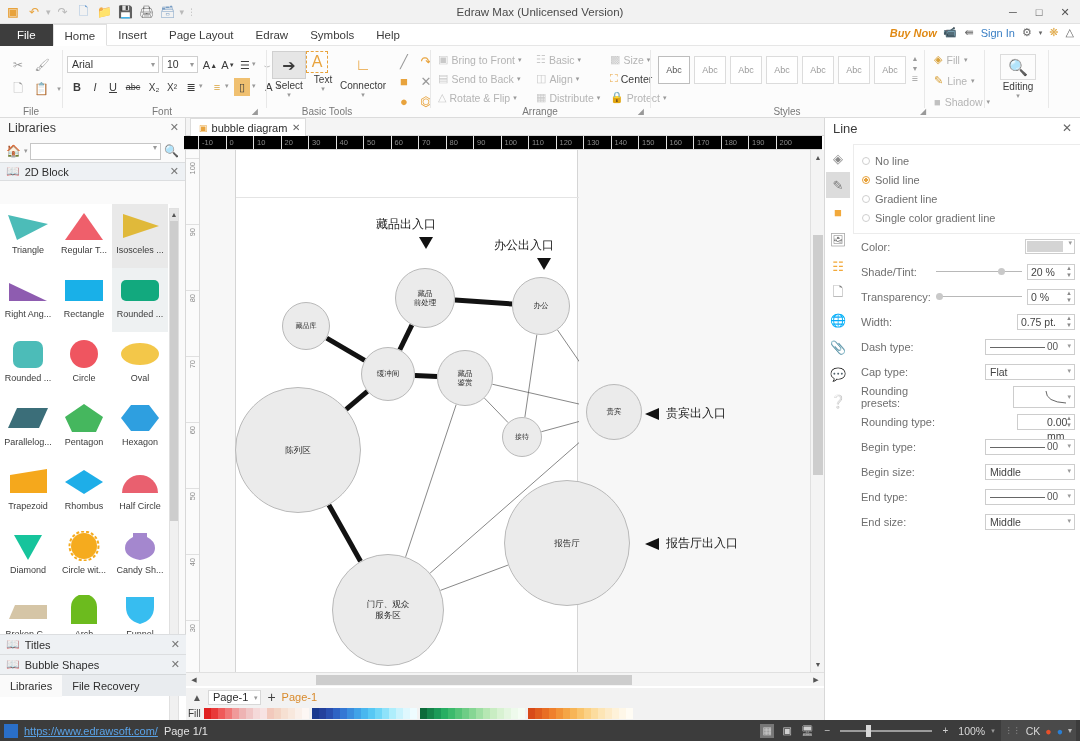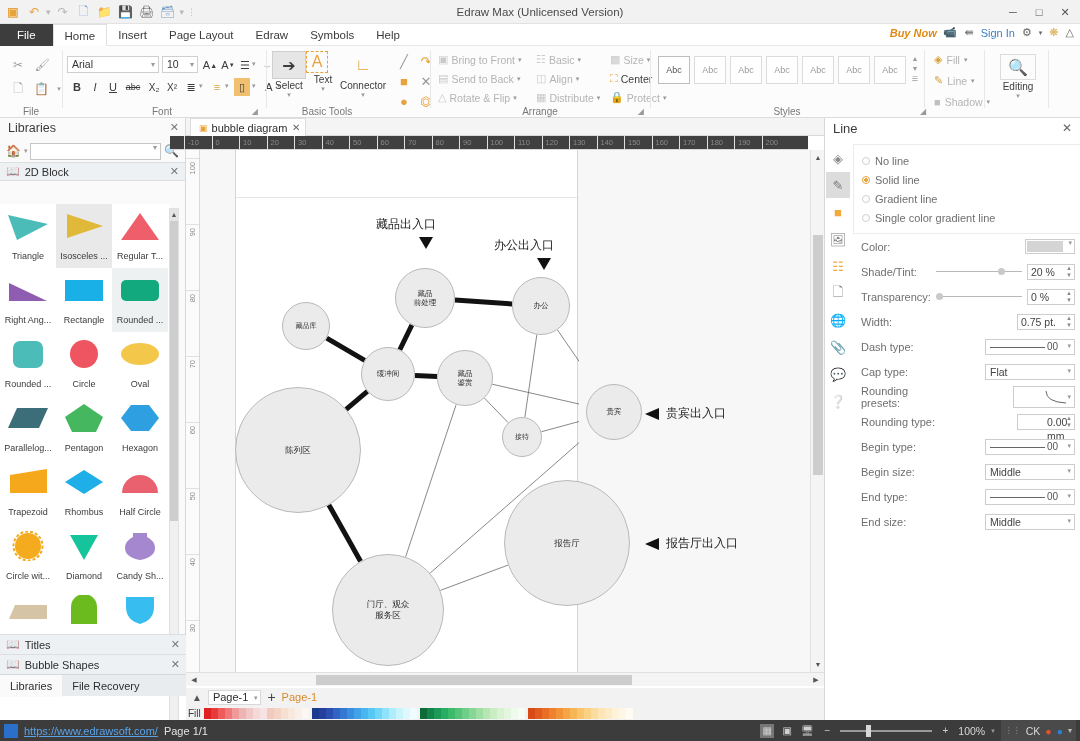--- a/index.html
+++ b/index.html
@@ -146,21 +146,21 @@
     position:absolute; left:0; top:86px; width:170px; height:575px;
     background:#fff; overflow:hidden;
   }
   .srow { display:flex; }
   .scell {
     width:56px; height:64px; display:flex; flex-direction:column;
     align-items:center; justify-content:flex-start; padding-top:5px;
   }
   .scell.hl { background:#e9e9e9; }
   .scell.hl2 { background:#eef1f2; }
-  .sname { font-size:9px; color:#3b3b3b; margin-top:8px; text-align:center; width:56px;
+  .sname { font-size:9px; color:#3b3b3b; margin-top:2px; text-align:center; width:56px;
            overflow:hidden; white-space:nowrap; }
   .shp { width:42px; height:34px; display:flex; align-items:center; justify-content:center; }
   .lp-scroll {
     position:absolute; right:6px; top:90px; width:10px; height:545px; background:#f0f0f0;
     border:1px solid #e0e0e0;
   }
   .lp-scroll .thumb { position:absolute; left:0; top:0; width:8px; height:300px; background:#cdcdcd; }
   .lp-scroll .up, .lp-scroll .dn { position:absolute; left:0; width:8px; height:12px; text-align:center;
       font-size:7px; line-height:12px; color:#555; background:#e4e4e4; }
   .lp-scroll .up { top:0; } .lp-scroll .dn { bottom:0; }
@@ -182,22 +182,22 @@
   .doctab {
     position:absolute; left:4px; top:0; height:18px; padding:0 18px 0 8px;
     background:#fff; border:1px solid #dcdcdc; border-bottom:none;
     display:flex; align-items:center; gap:4px; font-size:11px; color:#2d2d2d;
   }
   .doctab .di { color:#e8a33d; font-size:9px; }
   .doctab .dx { position:absolute; right:5px; font-size:10px; color:#666; }
 
   
   .hruler {
-    position:absolute; left:170px; top:136px; width:638px; height:14px;
-    background:#404040; border-bottom:1px solid #d9d9d9; overflow:hidden;
+    position:absolute; left:184px; top:136px; width:638px; height:14px;
+    background:#000000; border-bottom:1px solid #d9d9d9; overflow:hidden;
   }
   .hruler .tk { position:absolute; top:0; width:1px; height:14px; background:#e0e0e0; }
   .hruler .lb { position:absolute; top:2px; font-size:7.5px; color:#8a8a8a; }
   .vruler {
     position:absolute; left:186px; top:150px; width:14px; height:522px;
     background:#fbfbfb; border-right:1px solid #d9d9d9; overflow:hidden;
   }
   .vruler .tk { position:absolute; left:0; width:14px; height:1px; background:#e0e0e0; }
   .vruler .lb { position:absolute; left:2px; font-size:7.5px; color:#8a8a8a;
       writing-mode:vertical-rl; transform:rotate(180deg); }
@@ -558,35 +558,35 @@
     <div class="shapegrid">
         <div class="srow">
           <div class="scell">
         <span class="shp">
               <svg width="42" height="30">
                 <polygon points="1,4 41,13 10,29" style="fill:#4cbcb8;"></polygon>
               </svg>
             </span>
         <span class="sname">Triangle</span>
       </div>
+          <div class="scell">
+        <span class="shp">
+              <svg width="42" height="30">
+                <polygon points="21,2 40,29 2,29" style="fill:#ef5f6b;"></polygon>
+              </svg>
+            </span>
+        <span class="sname">Regular T...</span>
+      </div>
           <div class="scell hl">
         <span class="shp">
               <svg width="42" height="30">
                 <polygon points="4,3 40,15 4,27" style="fill:#e0b93a;"></polygon>
               </svg>
             </span>
         <span class="sname">Isosceles ...</span>
-      </div>
-          <div class="scell">
-        <span class="shp">
-              <svg width="42" height="30">
-                <polygon points="21,2 40,29 2,29" style="fill:#ef5f6b;"></polygon>
-              </svg>
-            </span>
-        <span class="sname">Regular T...</span>
       </div>
         </div>
         <div class="srow">
           <div class="scell">
         <span class="shp">
               <svg width="42" height="30">
                 <polygon points="2,8 40,26 2,26" style="fill:#8e5cb0;"></polygon>
               </svg>
             </span>
         <span class="sname">Right Ang...</span>
@@ -683,33 +683,33 @@
                 <path d="M3,26 A18,18 0 0 1 39,26 Z" style="fill:#e9606f;"></path>
               </svg>
             </span>
         <span class="sname">Half Circle</span>
       </div>
         </div>
         <div class="srow">
           <div class="scell">
         <span class="shp">
               <svg width="42" height="30">
+                <polygon points="7,4 35,4 21,29" style="fill:#16c49c;"></polygon>
+              </svg>
+            </span>
+        <span class="sname">Diamond</span>
+      </div>
+          <div class="scell">
+        <span class="shp">
+              <svg width="42" height="30">
                 <circle cx="21" cy="15" r="13" style="fill:#f5ab1e;"></circle>
                 <circle cx="21" cy="15" r="14.5" style="fill:none;stroke:#f5ab1e;stroke-width:2;stroke-dasharray:3 2"></circle>
               </svg>
             </span>
         <span class="sname">Circle wit...</span>
-      </div>
-          <div class="scell">
-        <span class="shp">
-              <svg width="42" height="30">
-                <polygon points="7,4 35,4 21,29" style="fill:#16c49c;"></polygon>
-              </svg>
-            </span>
-        <span class="sname">Diamond</span>
       </div>
           <div class="scell">
         <span class="shp">
               <svg width="42" height="30">
                 <path d="M14,2 h14 v4 q8,4 8,11 q0,9 -15,12 q-15,-3 -15,-12 q0,-7 8,-11 z" style="fill:#a487ce;"></path>
               </svg>
             </span>
         <span class="sname">Candy Sh...</span>
       </div>
         </div>

